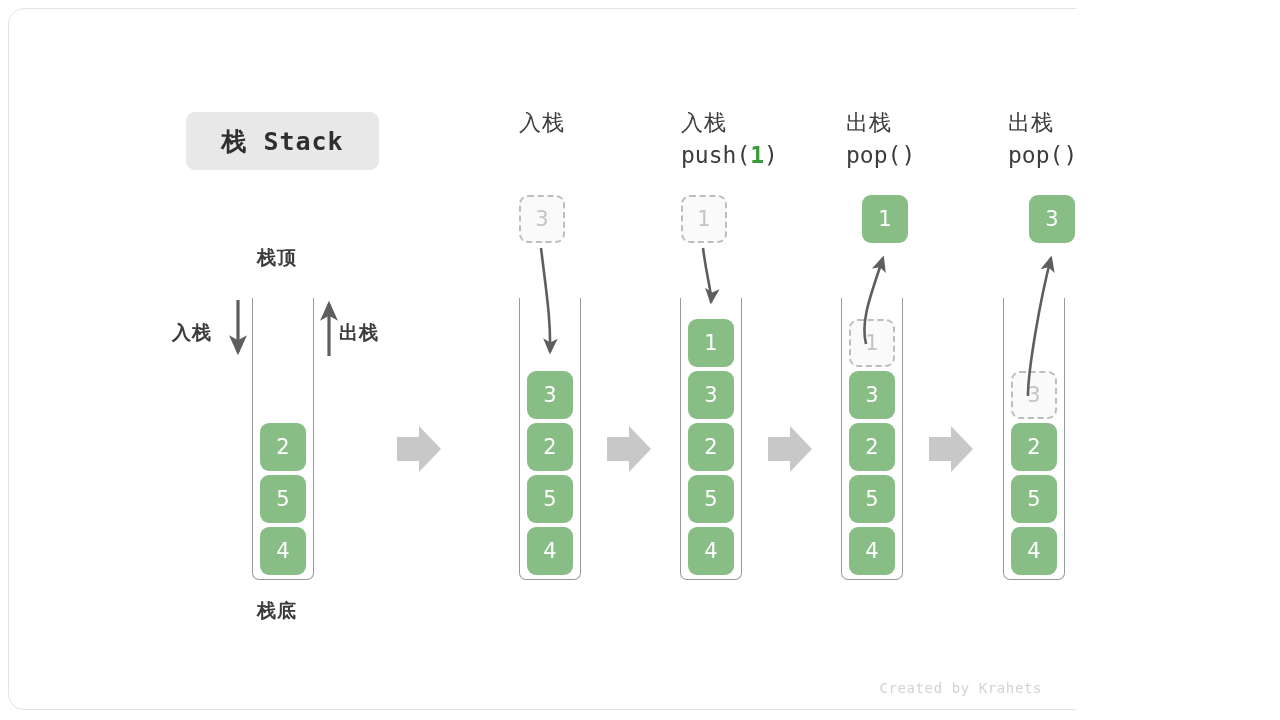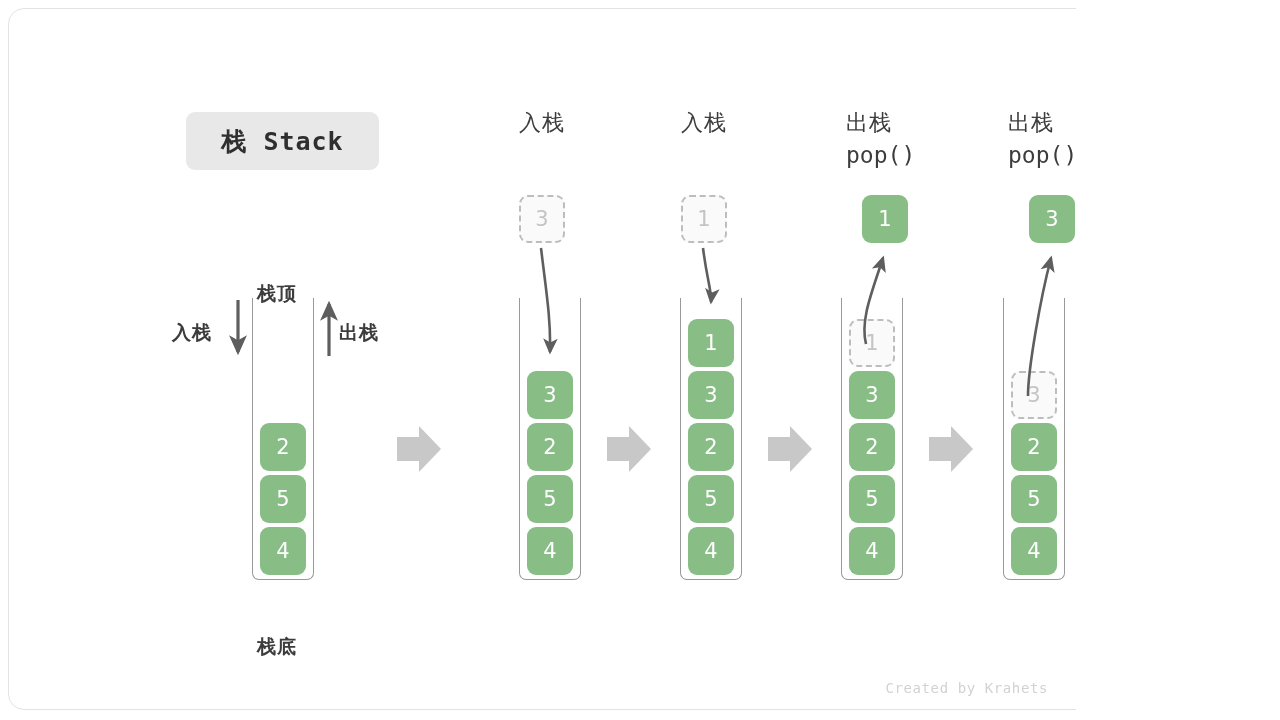--- a/index.html
+++ b/index.html
@@ -103,21 +103,20 @@
 
   
   .vlabel {
     position: absolute;
     font-family: "DejaVu Sans", "Liberation Sans", sans-serif;
     font-size: 19px;
     font-weight: bold;
     color: #3c3c3c;
     letter-spacing: 1px;
     white-space: nowrap;
-    margin-top: 36px;
   }
 
   
   .side-label {
     position: absolute;
     font-family: "DejaVu Sans", "Liberation Sans", sans-serif;
     font-size: 19px;
     font-weight: bold;
     color: #3c3c3c;
     letter-spacing: 1px;
@@ -127,21 +126,21 @@
   svg.overlay {
     position: absolute;
     left: 0; top: 0;
     width: 1280px; height: 720px;
     pointer-events: none;
   }
 
   
   .credit {
     position: absolute;
-    right: 28px;
+    right: 34px;
     bottom: 24px;
     font-family: "DejaVu Sans Mono", "Liberation Mono", monospace;
     font-size: 14px;
     color: #d2d2d2;
     letter-spacing: 0.6px;
   }
 </style>
 </head>
 <body>
 
@@ -167,20 +166,23 @@
   <div class="cell ghost" style="left:519px; top:195px;">3</div>
 
   <div class="stack-wall" style="left:519px; top:298px; width:62px; height:282px;"></div>
   <div class="cell" style="left:527px; top:371px;">3</div>
   <div class="cell" style="left:527px; top:423px;">2</div>
   <div class="cell" style="left:527px; top:475px;">5</div>
   <div class="cell" style="left:527px; top:527px;">4</div>
 
   <div class="col-header" style="left:681px; top:108px;">
     <div class="line1">入栈</div>
+    <div class="line2">
+      <span>push(</span><span class="arg">1</span><span>)</span>
+    </div>
   </div>
   <div class="cell ghost" style="left:681px; top:195px;">1</div>
 
   <div class="stack-wall" style="left:680px; top:298px; width:62px; height:282px;"></div>
   <div class="cell" style="left:688px; top:319px;">1</div>
   <div class="cell" style="left:688px; top:371px;">3</div>
   <div class="cell" style="left:688px; top:423px;">2</div>
   <div class="cell" style="left:688px; top:475px;">5</div>
   <div class="cell" style="left:688px; top:527px;">4</div>
 

